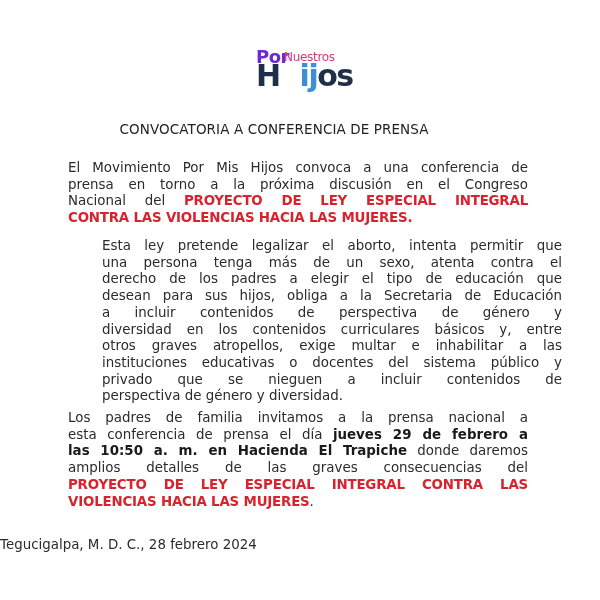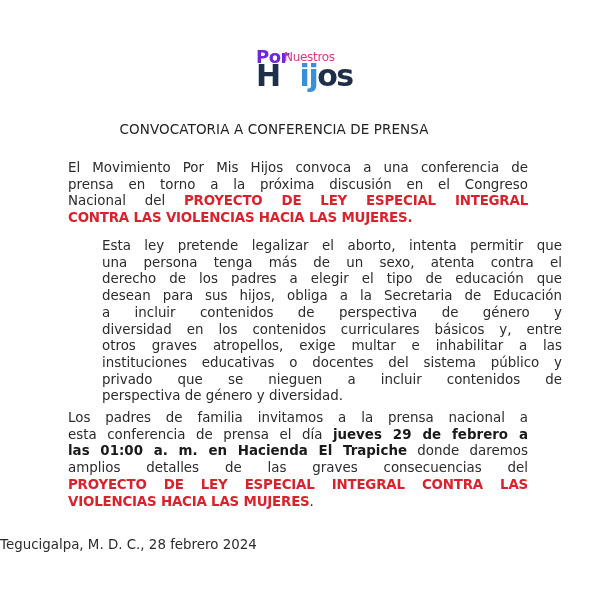--- a/index.html
+++ b/index.html
@@ -137,19 +137,19 @@
   <span class="line">diversidad en los contenidos curriculares básicos y, entre</span>
   <span class="line">otros graves atropellos, exige multar e inhabilitar a las</span>
   <span class="line">instituciones educativas o docentes del sistema público y</span>
   <span class="line">privado que se nieguen a incluir contenidos de</span>
   <span class="line last">perspectiva de género y diversidad.</span>
 </div>
 
 <div class="body-text p3">
   <span class="line">Los padres de familia invitamos a la prensa nacional a</span>
   <span class="line"><span>esta conferencia de prensa el día </span><span class="bold">jueves 29 de febrero a</span></span>
-  <span class="line"><span class="bold">las 01:00 a. m. en Hacienda El Trapiche</span><span> donde daremos</span></span>
+  <span class="line"><span class="bold">las 10:50 a. m. en Hacienda El Trapiche</span><span> donde daremos</span></span>
   <span class="line">amplios detalles de las graves consecuencias del</span>
   <span class="line"><span class="red">PROYECTO DE LEY ESPECIAL INTEGRAL CONTRA LAS</span></span>
   <span class="line last"><span class="red">VIOLENCIAS HACIA LAS MUJERES</span><span>.</span></span>
 </div>
 
 <div class="signature">Tegucigalpa, M. D. C.,  28 febrero 2024</div>
 
 </body></html>

